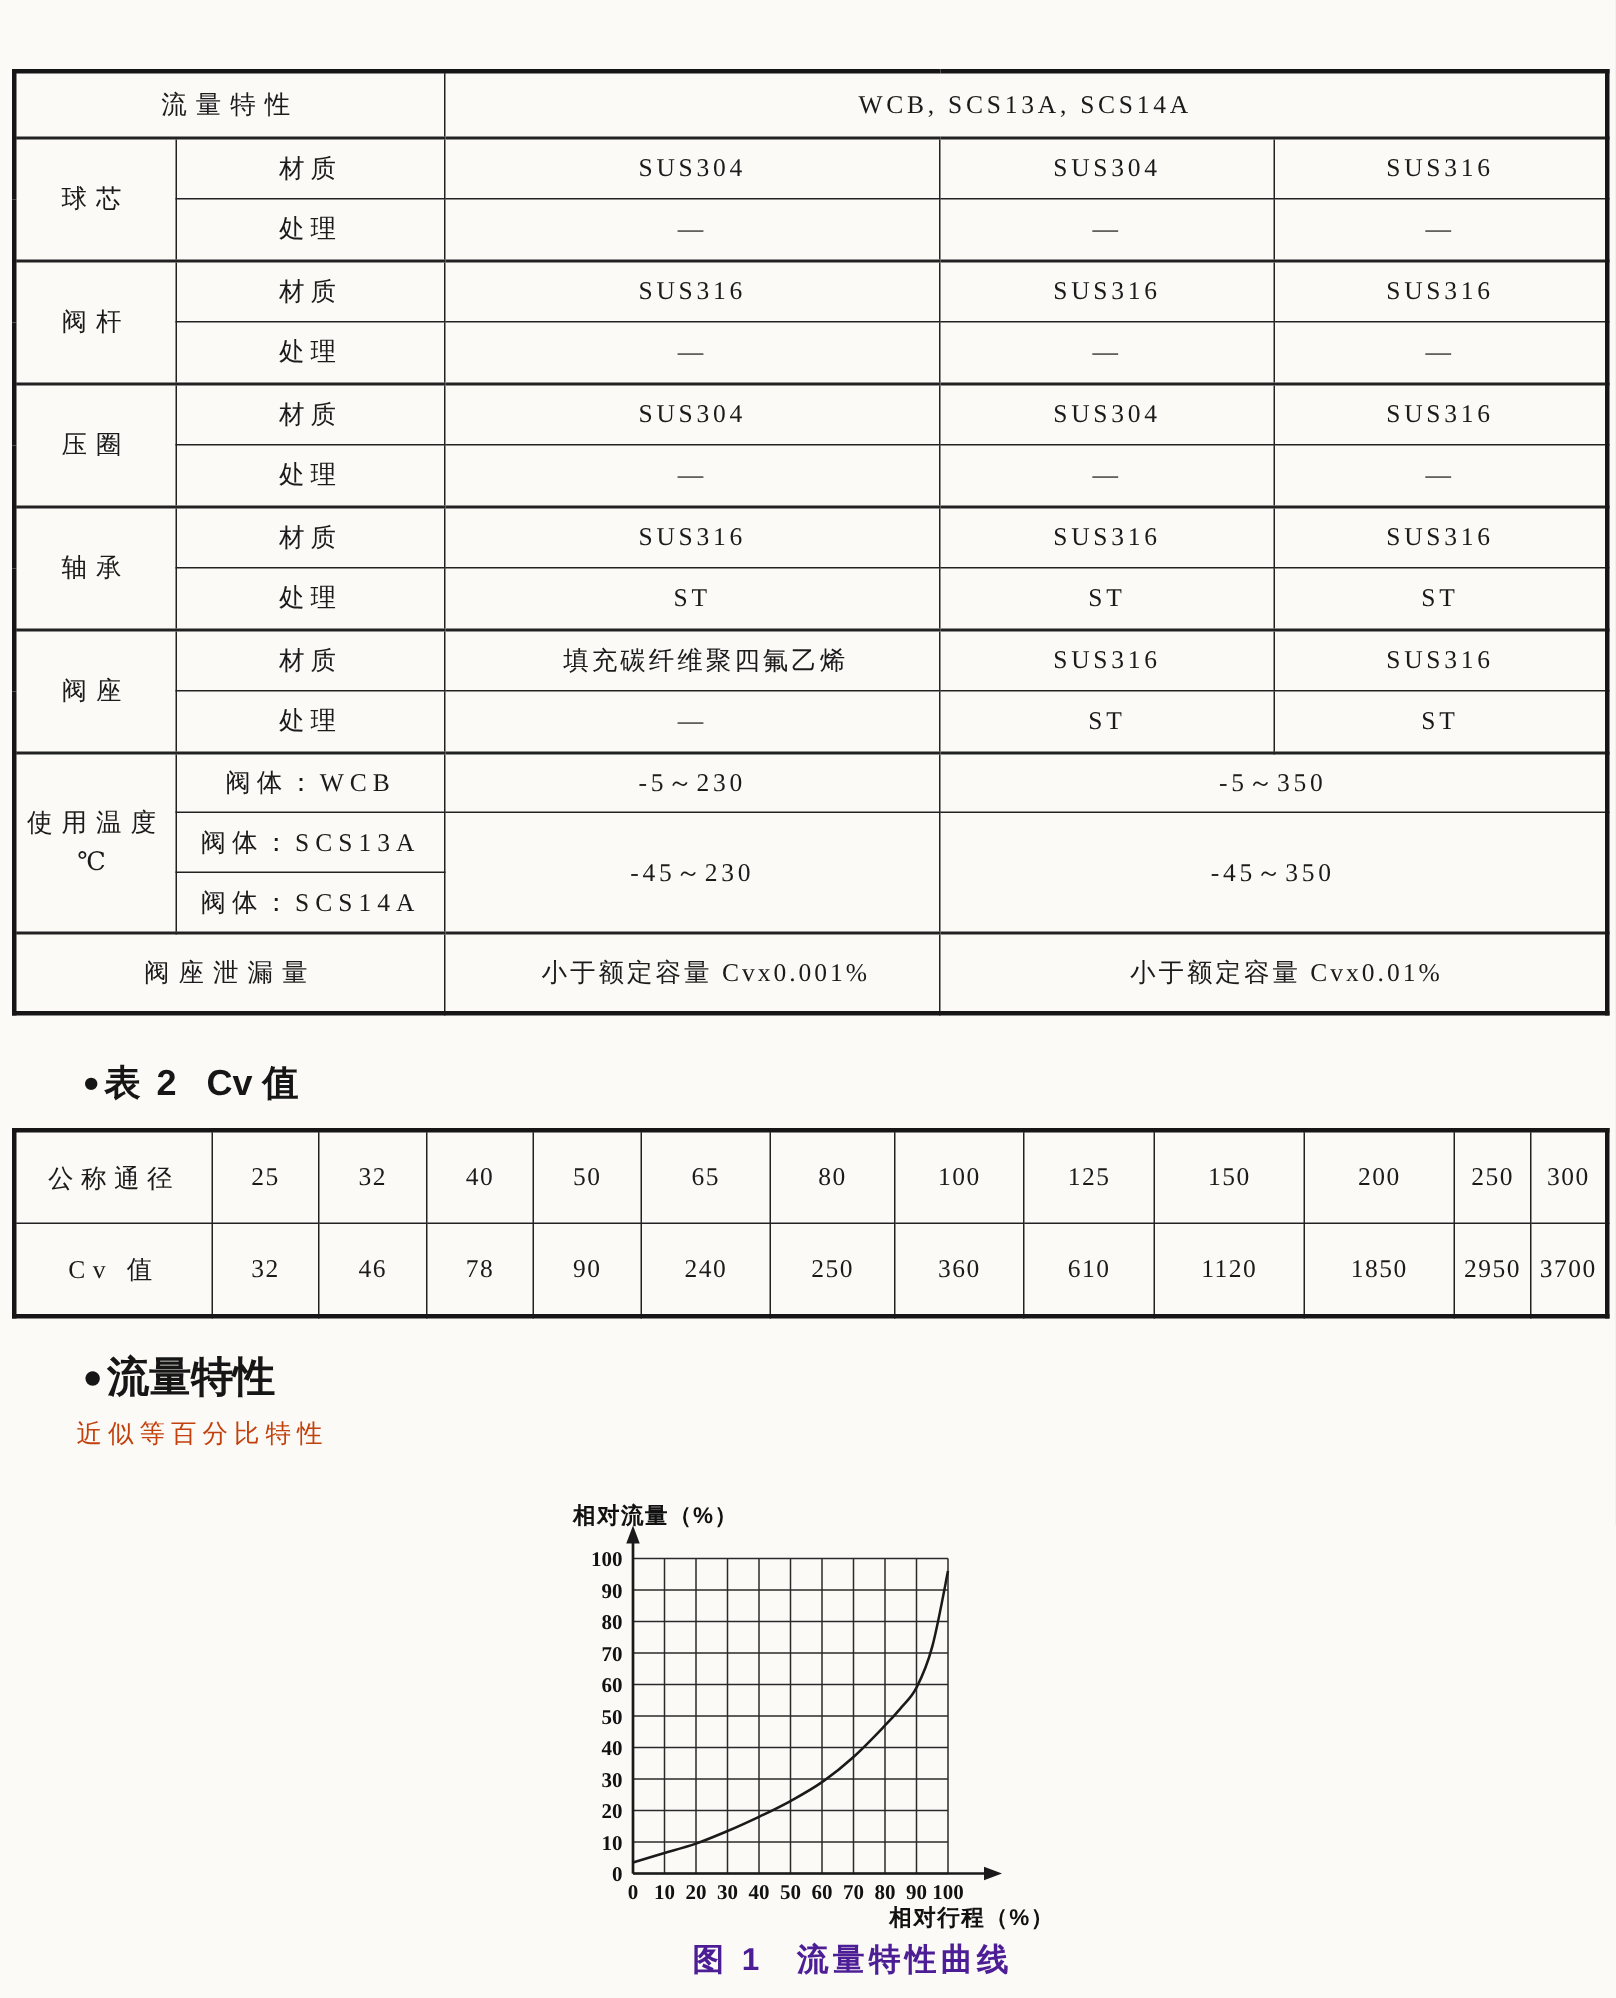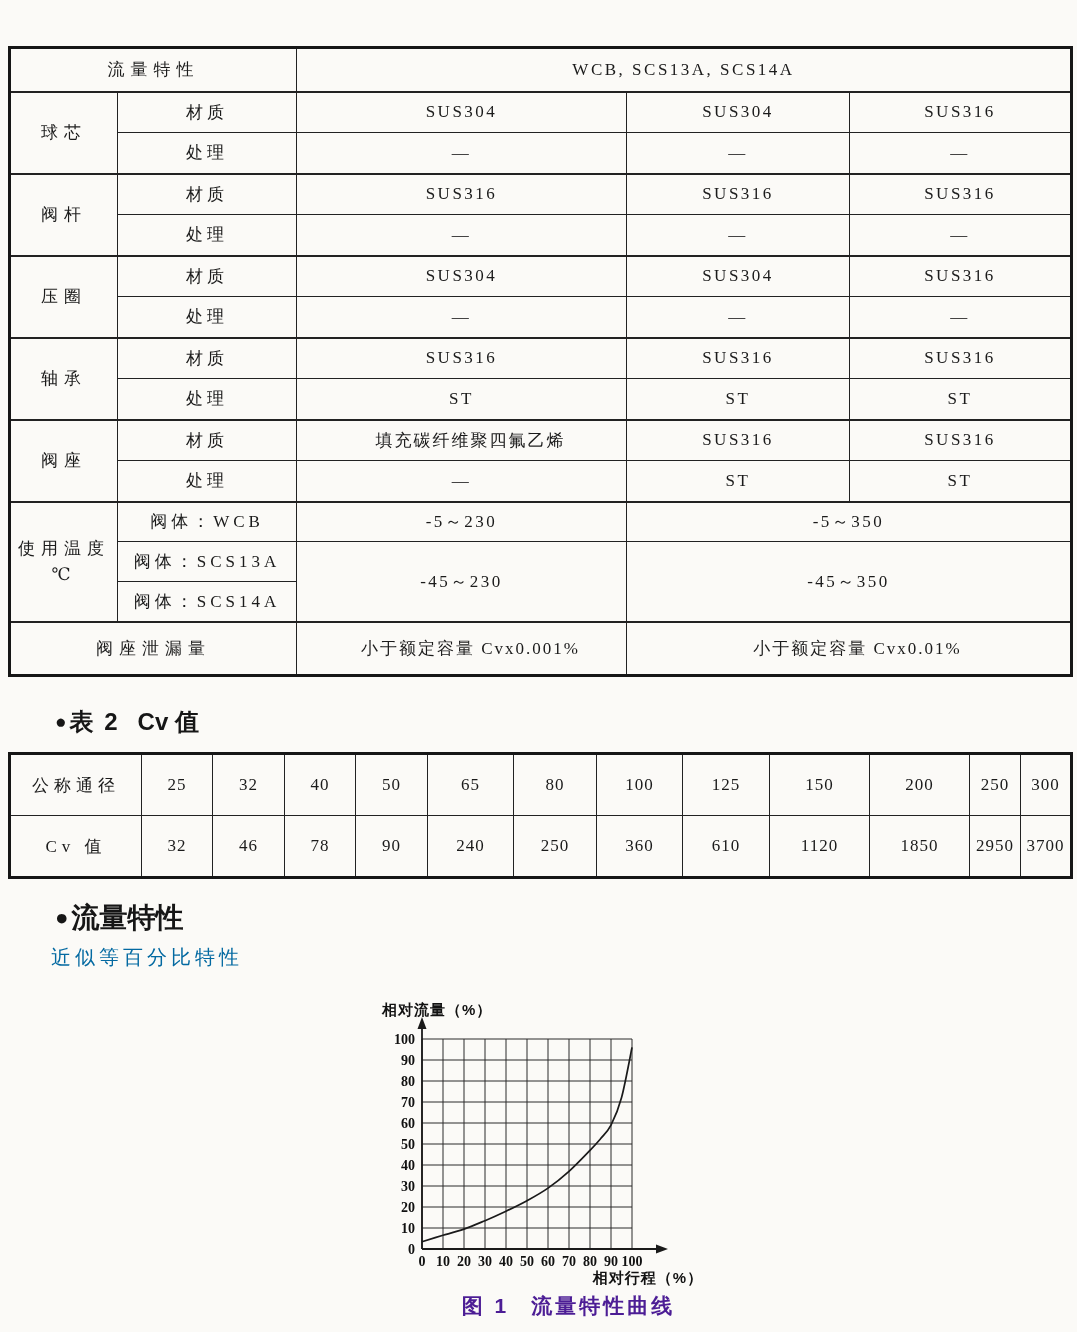--- a/index.html
+++ b/index.html
@@ -12,22 +12,22 @@
   .sec-title {
     position:absolute; font-family:"Liberation Sans","DejaVu Sans",sans-serif;
     font-weight:700; color:#161616; white-space:nowrap;
   }
   .bullet { font-size:0.8em; margin-right:3px; vertical-align:2px; }
   .title-no { margin-right:18px; letter-spacing:2px; }
   #t1-title { left:55px; top:1px;  font-size:23px; }
   #t2-title { left:55px; top:706px; font-size:24px; }
   #flow-title { left:55px; top:899px; font-size:28px; }
   #flow-subtitle {
-    position:absolute; left:51px; top:944px; font-size:20px;
-    letter-spacing:4px; color:#0369a1;
+    position:absolute; left:51px; top:944px; font-size:17px;
+    letter-spacing:4px; color:#c2410c;
   }
   
   table { border-collapse:collapse; table-layout:fixed; position:absolute; }
   td {
     border:1.6px solid #222; text-align:center; vertical-align:middle;
     font-size:17px; color:#1b1b1b; padding:0 2px; overflow:hidden;
   }
   #table1 { left:8px; top:46px; width:1062px; border:3px solid #161616; }
   #table1 tr { height:41px; }
   #table1 tr.r-header { height:44px; }

